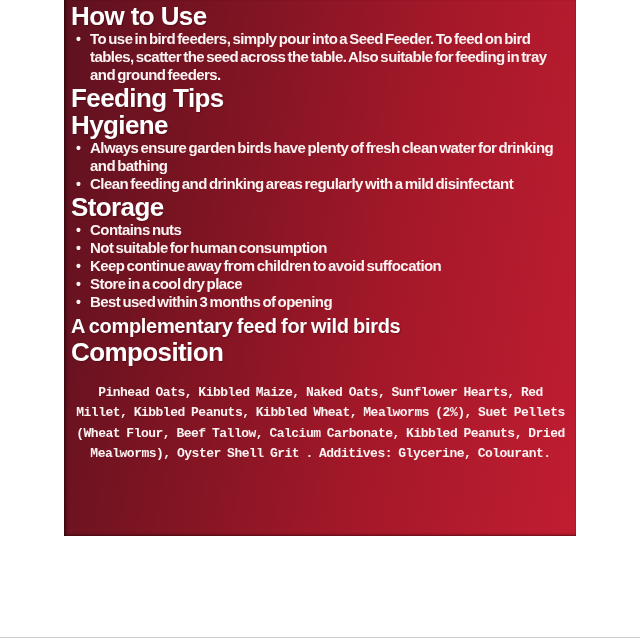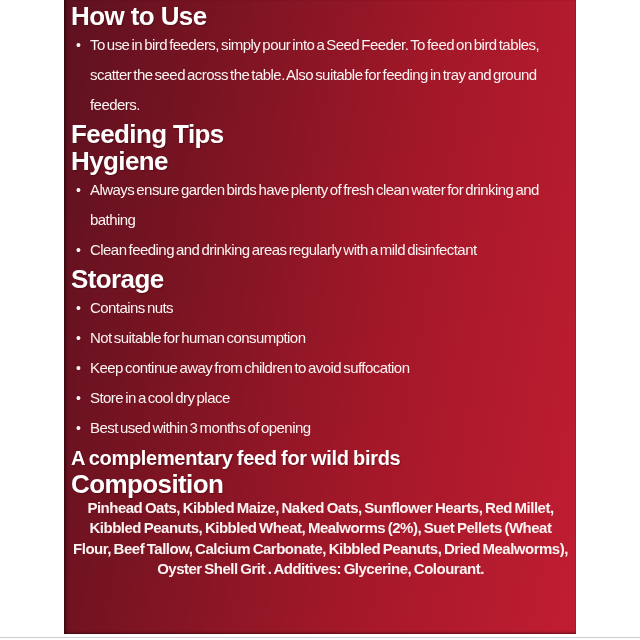--- a/index.html
+++ b/index.html
@@ -6,21 +6,21 @@
   html, body { width: 640px; height: 640px; }
   body {
     background: #ffffff;
     font-family: "Liberation Sans", sans-serif;
     position: relative;
     overflow: hidden;
   }
   .label-panel {
     position: absolute;
     left: 64px; top: 0;
-    width: 512px; height: 634px;
+    width: 512px; height: 536px;
     padding: 2px 4px 0 5px;
     background: linear-gradient(100deg, #5e1120 0%, #7c1422 28%, #a31829 62%, #c11d31 100%);
     box-shadow: inset 4px 0 3px -2px rgba(30,4,8,0.65),
                 inset -1px 0 2px -1px rgba(30,4,8,0.35),
                 inset 0 -3px 3px -2px rgba(30,4,8,0.55);
     color: #ffffff;
     overflow: hidden;
   }
   .section-heading {
     font-size: 26px;
@@ -31,22 +31,22 @@
     text-shadow: 1px 1px 1px rgba(55,8,14,0.45);
   }
   ul.bullet-list {
     list-style: none;
     margin: 1px 0 0 0;
     padding-left: 21px;
   }
   ul.bullet-list li {
     position: relative;
     font-size: 15px;
-    font-weight: 400;
-    line-height: 30px;
+    font-weight: 700;
+    line-height: 18px;
     letter-spacing: -0.55px;
     word-spacing: -1.5px;
     color: #fcf3f3;
   }
   ul.bullet-list li::before {
     content: "\2022";
     position: absolute;
     left: -14px;
     top: 0;
     font-size: 14px;
@@ -56,28 +56,29 @@
     font-size: 20px;
     font-weight: 700;
     letter-spacing: -0.3px;
     word-spacing: -1px;
     line-height: 24px;
     margin: 3px 0 0 2px;
     text-shadow: 1px 1px 1px rgba(55,8,14,0.4);
   }
   .composition-text {
     text-align: center;
-    font-size: 15px;
+    font-size: 13px;
     font-weight: 700;
     line-height: 20.4px;
     letter-spacing: -0.5px;
     word-spacing: -1px;
-    margin-top: 1px;
+    margin-top: 18px;
     padding: 0 1px;
     color: #fcf3f3;
+    font-family: Liberation Mono, monospace;
   }
   .bottom-rule {
     position: absolute;
     left: 0; bottom: 2px;
     width: 640px; height: 1.5px;
     background: #cdced3;
   }
 </style>
 </head>
 <body>

